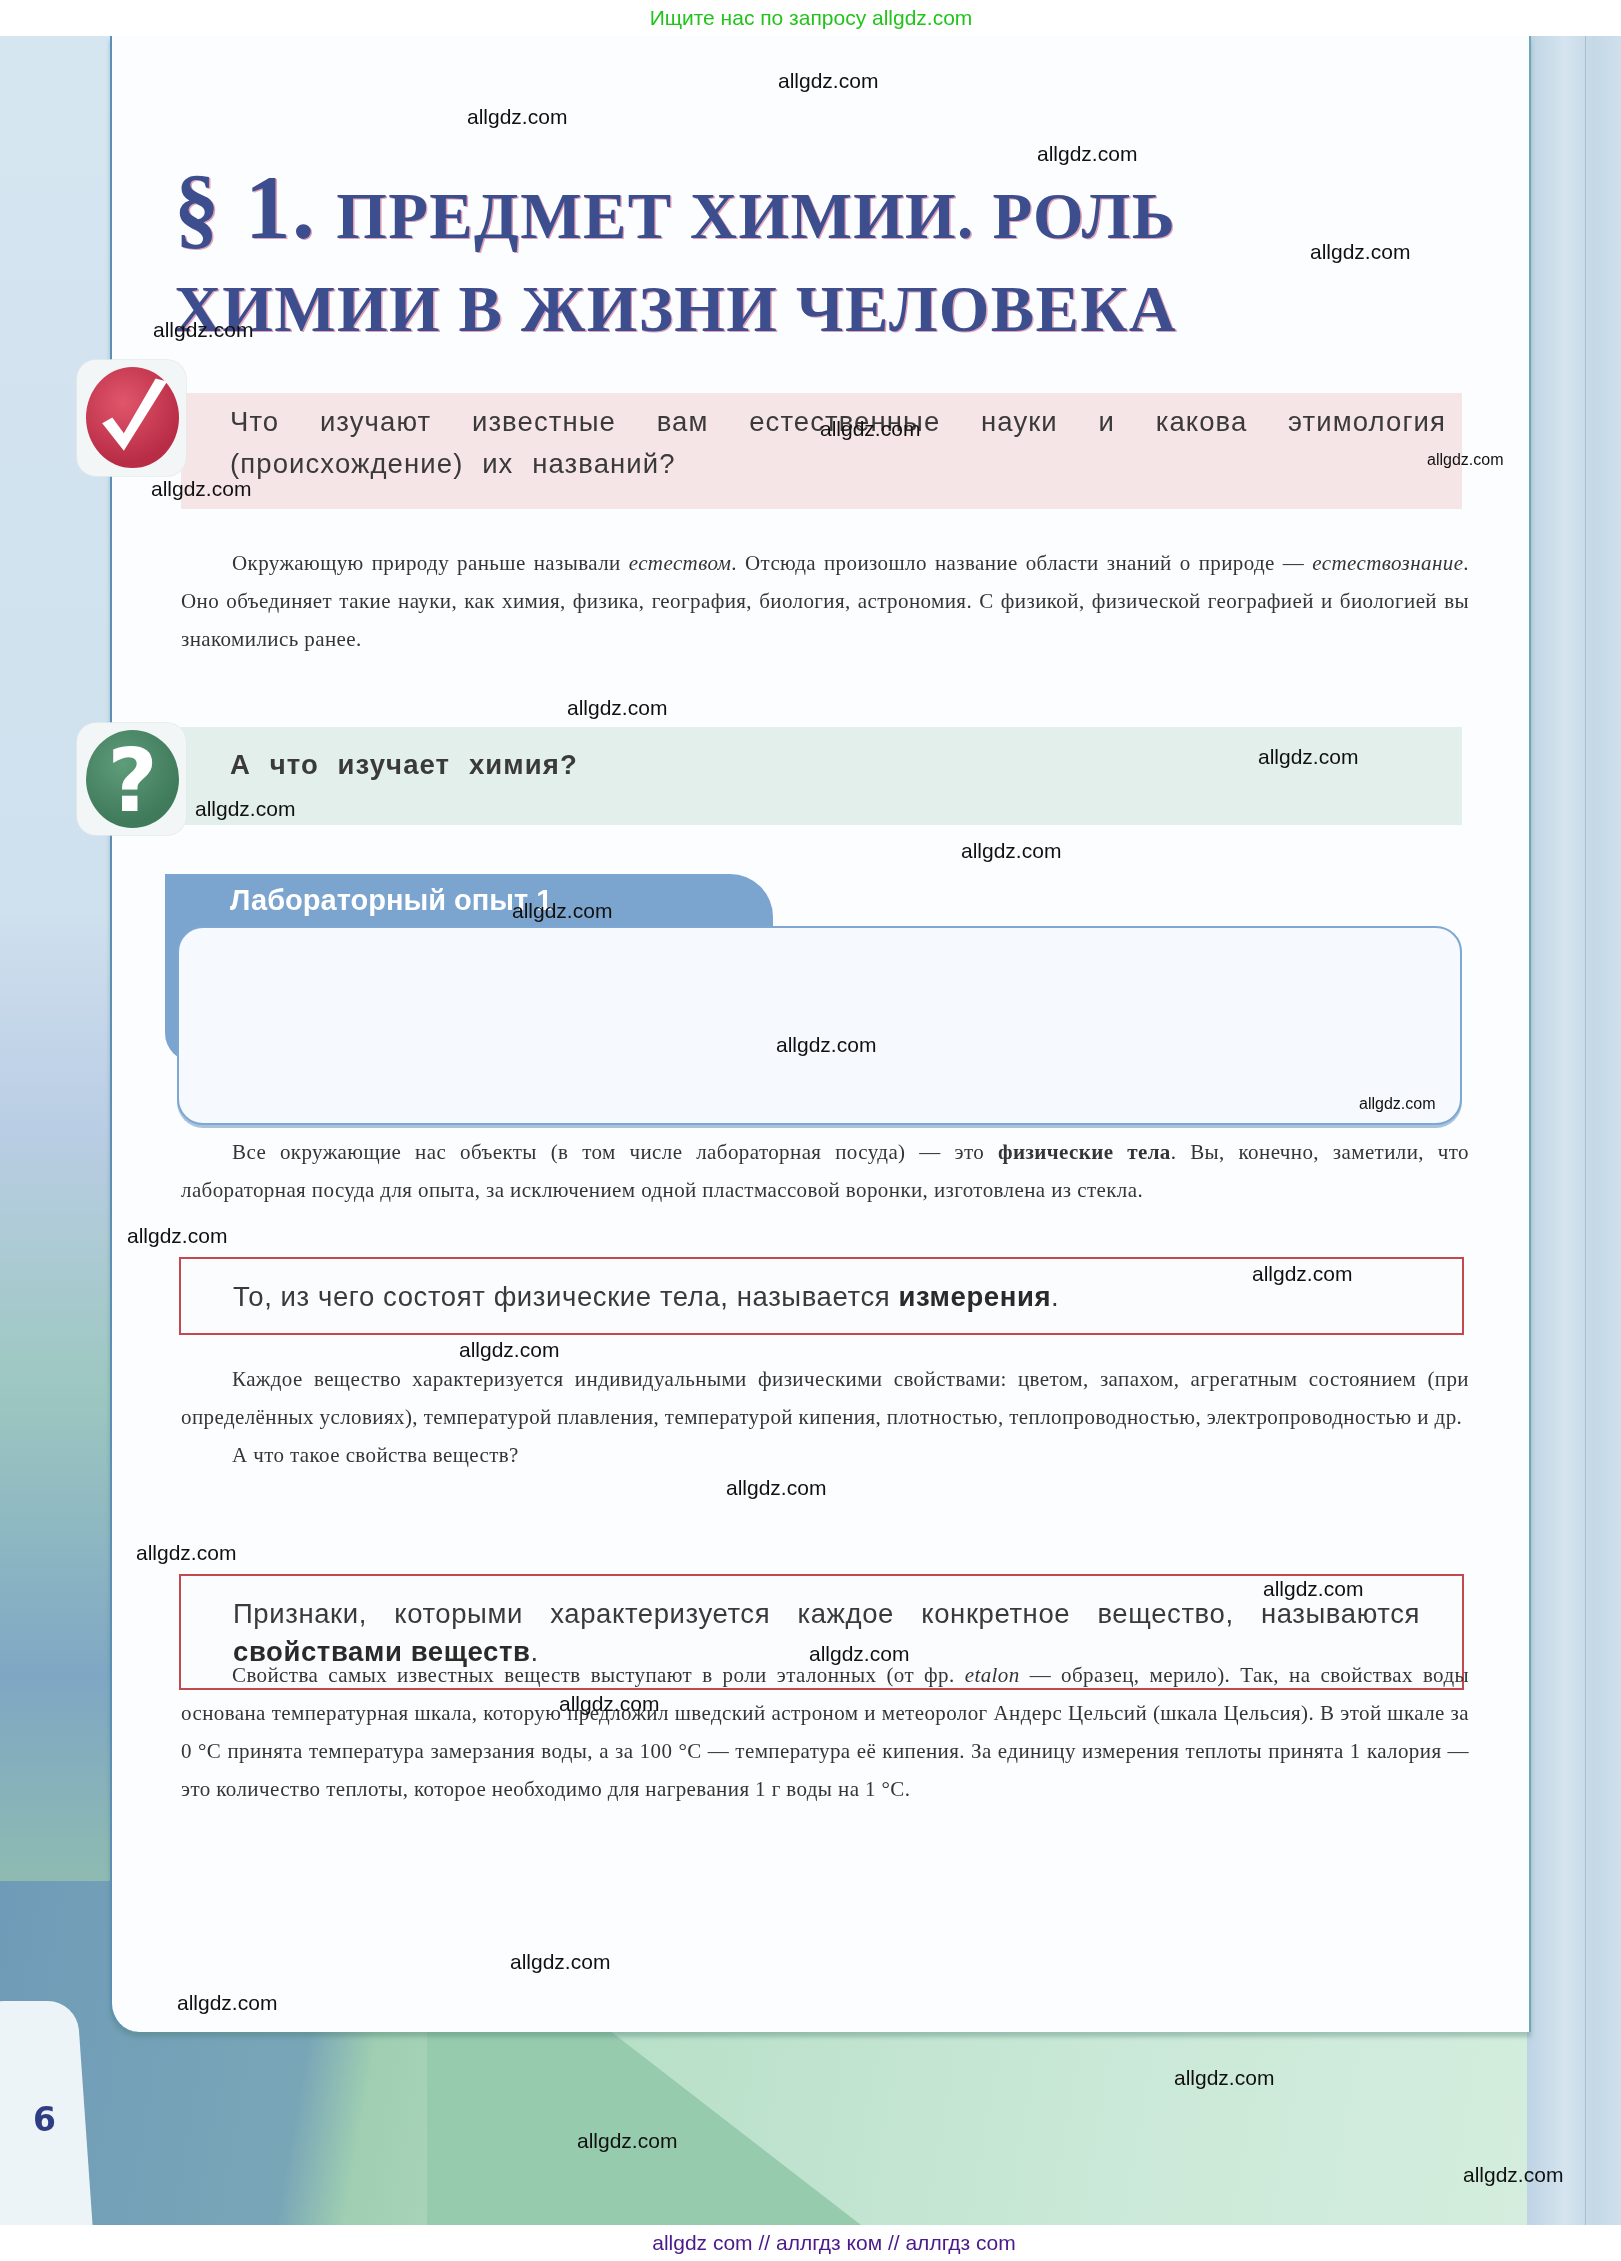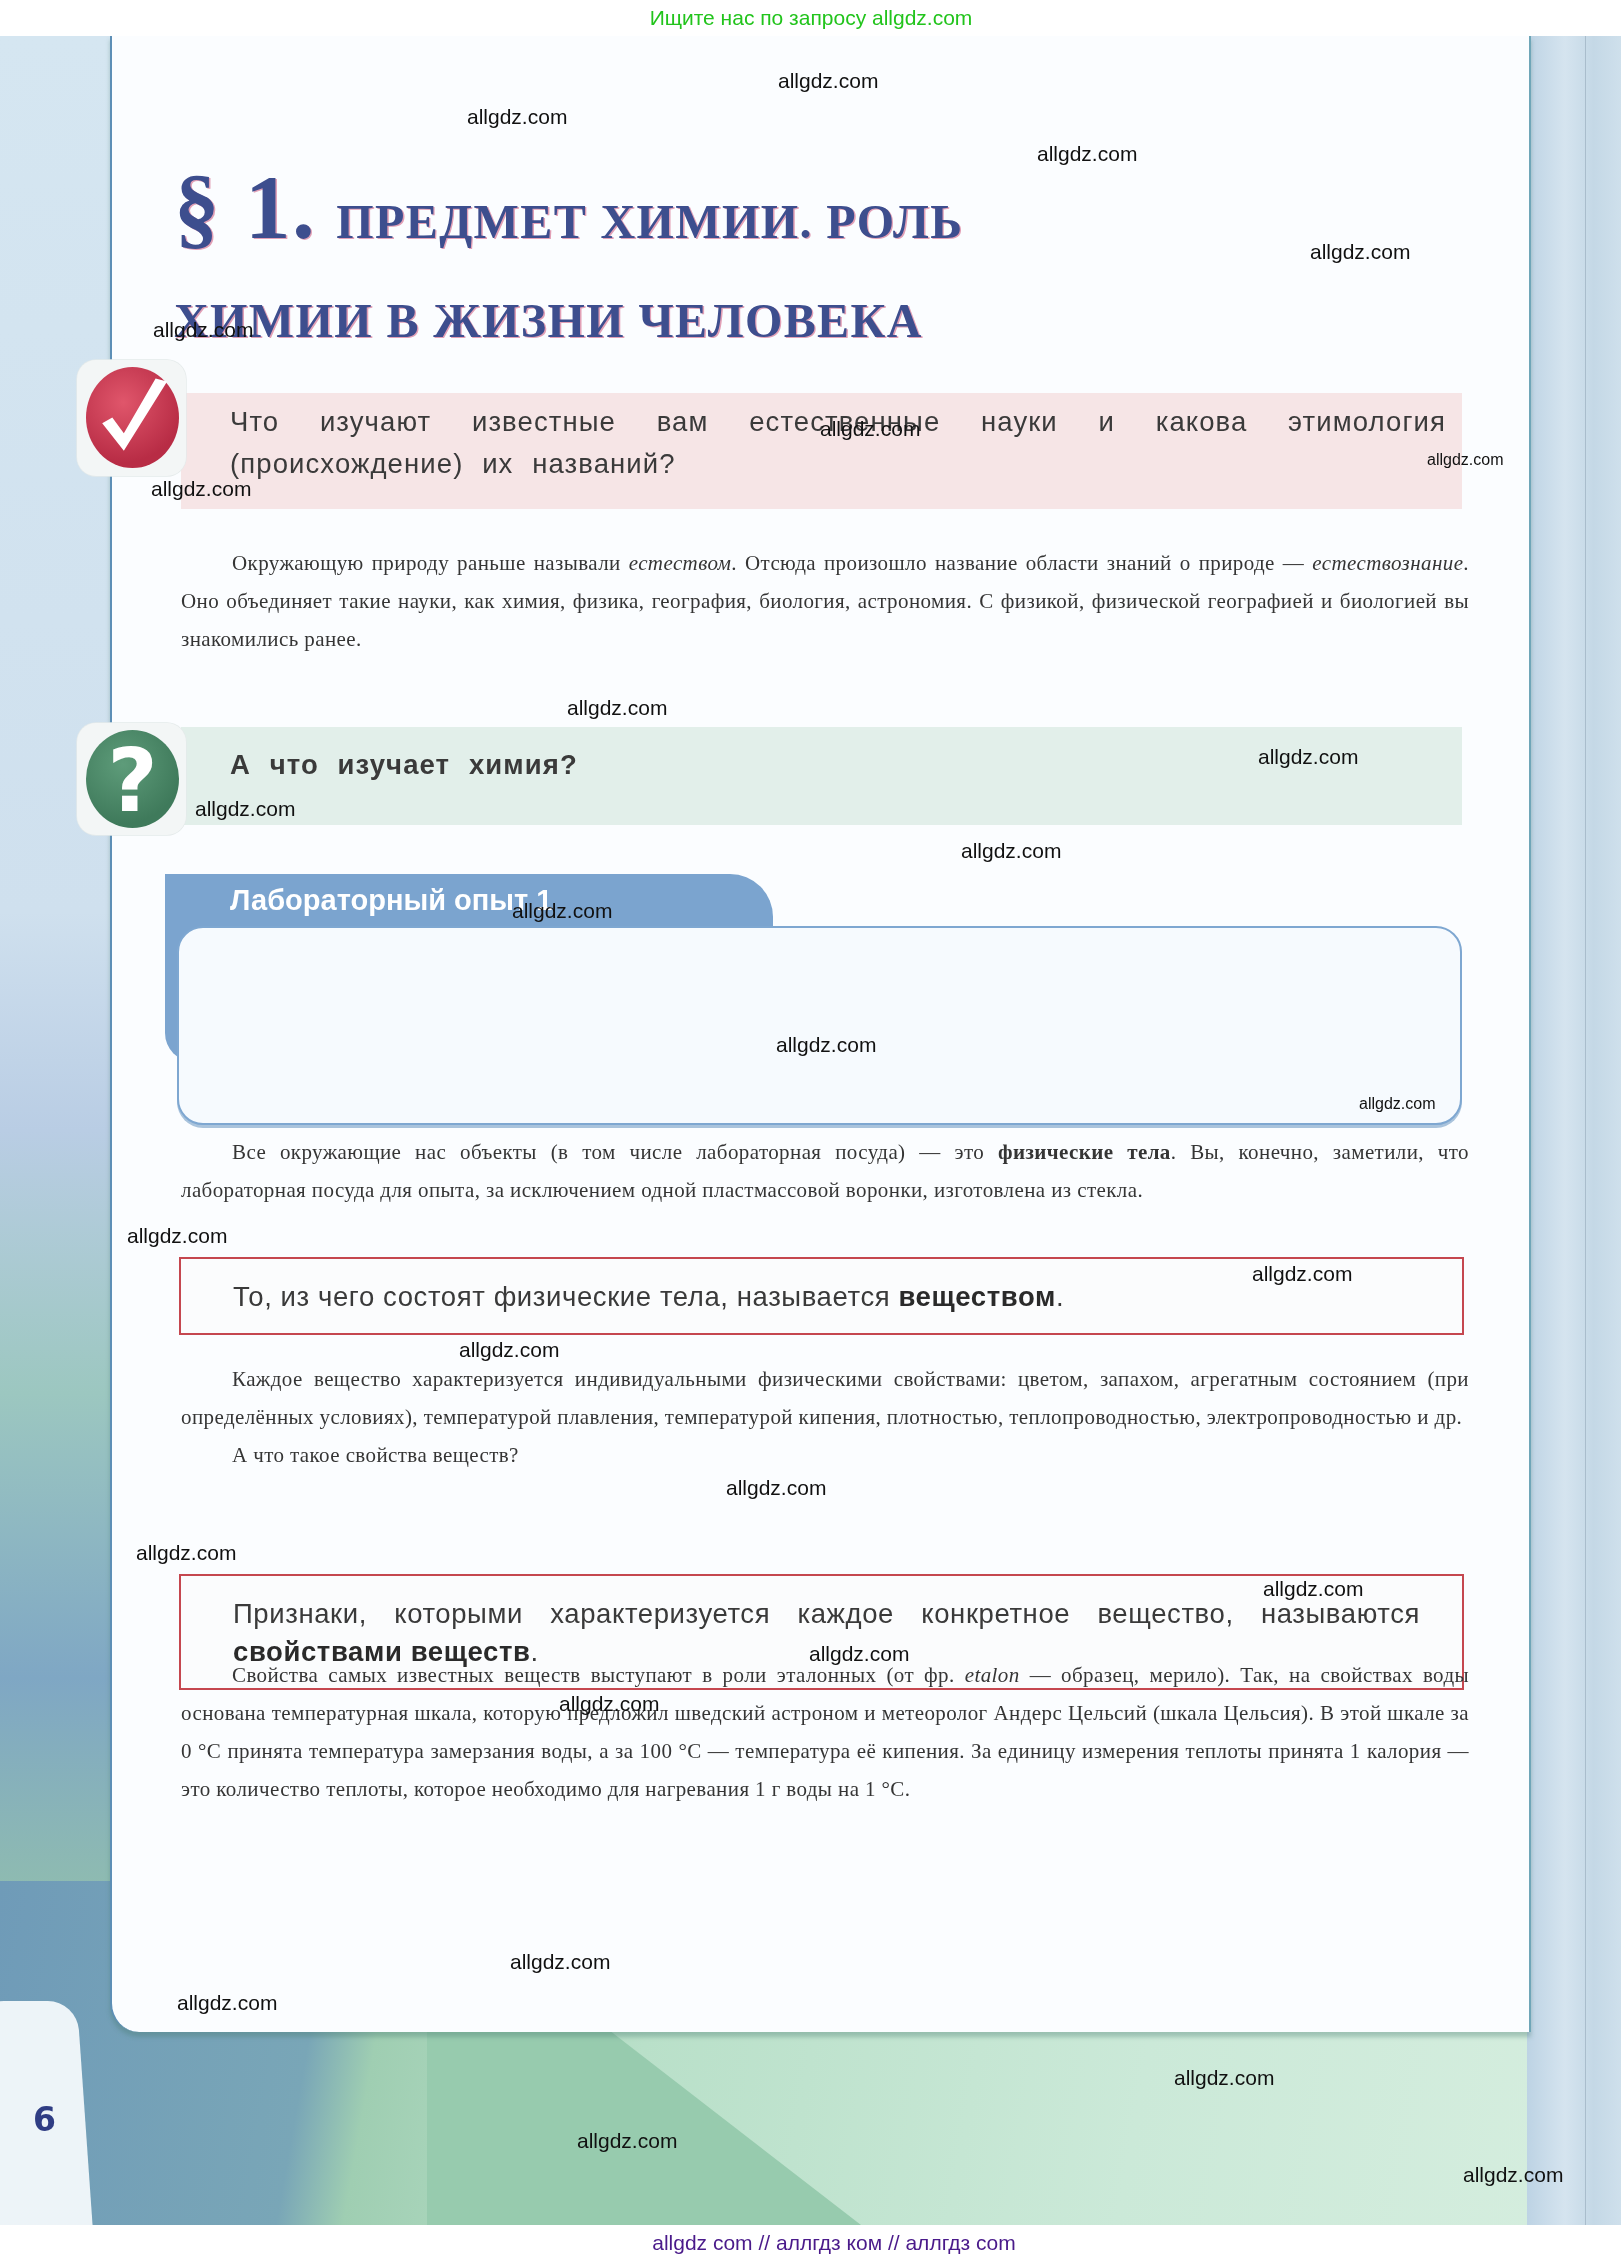--- a/index.html
+++ b/index.html
@@ -55,21 +55,21 @@
     position: absolute; left: 33px; top: 2064px; font-size: 33px; font-weight: bold;
     color: #2f3d84; font-family: "DejaVu Sans", sans-serif;
   }
   .title {
     position: absolute; left: 174px; top: 127px;
     font-family: "Liberation Serif", serif; font-weight: bold;
     color: #3d4e8e; font-size: 75px; line-height: 90px; letter-spacing: 1.4px;
     text-shadow: 1.4px 1.4px 0 #e2a0b6;
   }
   .title .sec { font-size: 91px; }
-  .title .upper { text-transform: uppercase; font-size: 48px; }
+  .title .upper { text-transform: uppercase; font-size: 65px; }
 
   .serif-p {
     position: absolute; left: 181px; width: 1288px;
     font-family: "Liberation Serif", serif; font-size: 21px; line-height: 38px;
     color: #353535; text-align: justify; letter-spacing: 0.4px;
   }
   .serif-p .indent { display: inline-block; width: 51px; }
   .serif-p i { font-style: italic; }
 
   .note-bar {
@@ -168,21 +168,21 @@
   <div class="lab-tab"></div>
   <div class="lab-title">Лабораторный опыт 1</div>
   <div class="lab-box"></div>
 
   <div class="serif-p" style="top:1097px;">
     <span class="indent"></span><span>Все окружающие нас объекты (в том числе лабораторная посуда) — это </span><b>физические тела</b><span>. Вы, конечно, заметили, что лабораторная посуда для опыта, за исключением одной пластмассовой воронки, изготовлена из стекла.</span>
   </div>
 
   <div class="def-box" style="top:1221px; height:78px;"></div>
   <div class="def-text" style="top:1242px;">
-    <span>То, из чего состоят физические тела, называется </span><b>веществом</b><span>.</span>
+    <span>То, из чего состоят физические тела, называется </span><b>измерения</b><span>.</span>
   </div>
 
   <div class="serif-p" style="top:1324px;">
     <span class="indent"></span><span>Каждое вещество характеризуется индивидуальными физическими свойствами: цветом, запахом, агрегатным состоянием (при определённых условиях), температурой плавления, температурой кипения, плотностью, теплопроводностью, электропроводностью и др.</span><br>
     <span class="indent"></span><span>А что такое свойства веществ?</span>
   </div>
 
   <div class="def-box" style="top:1538px; height:116px;"></div>
   <div class="def-text" style="top:1559px;">
     <span>Признаки, которыми характеризуется каждое конкретное вещество, называются </span><b>свойствами веществ</b><span>.</span>

